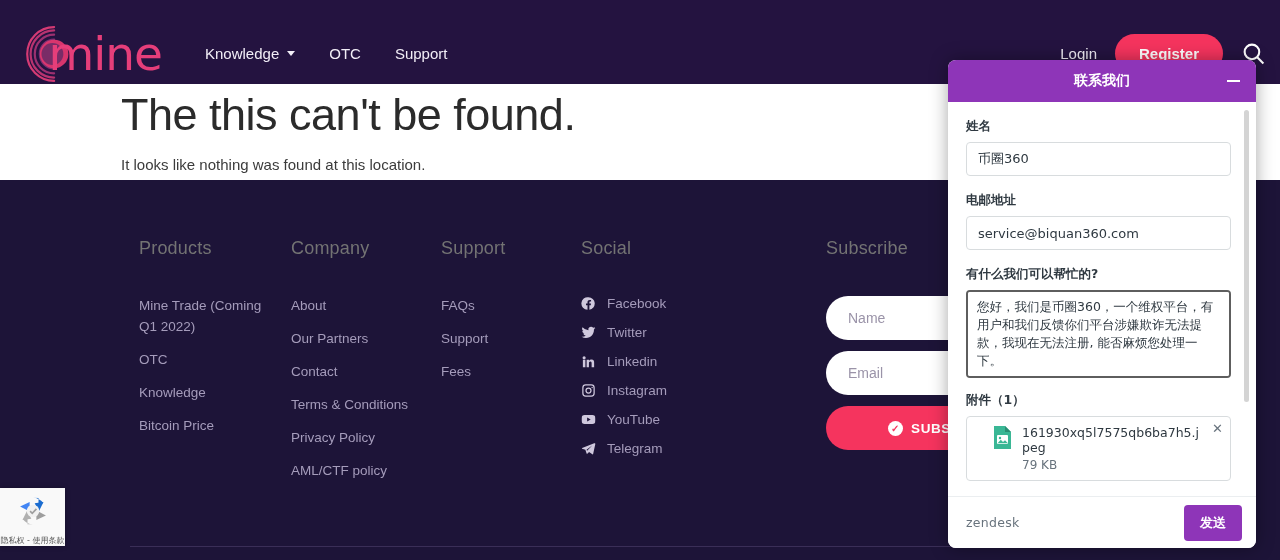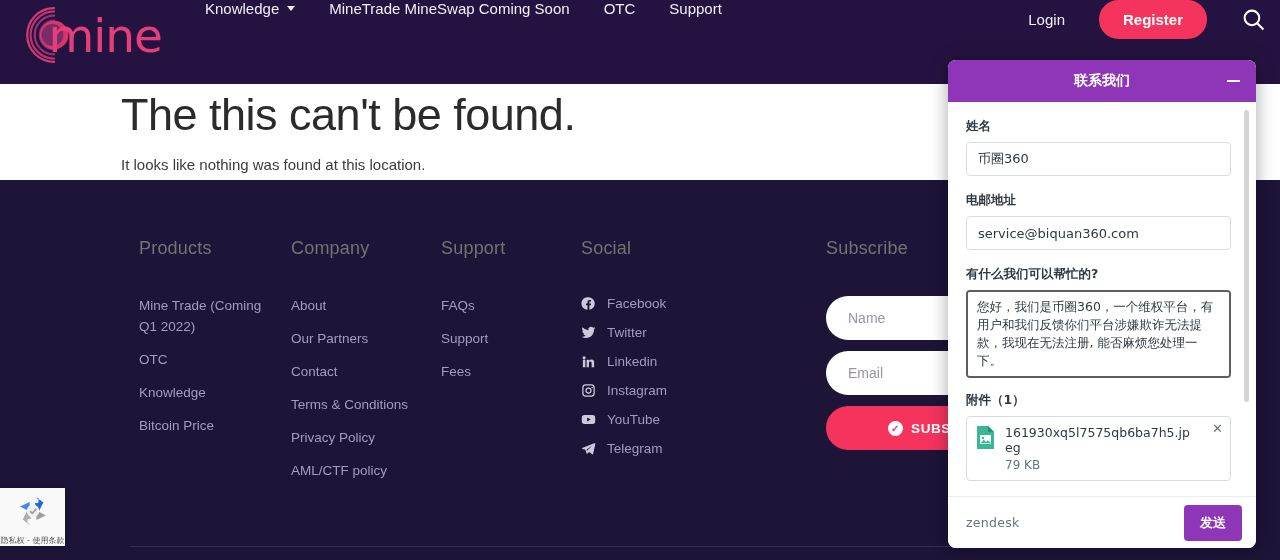--- a/index.html
+++ b/index.html
@@ -13,21 +13,21 @@
     position: relative;
     width: 1280px; height: 560px;
     overflow: hidden;
   }
 
   
   #site-header {
     position: absolute; top: 0; left: 0;
     width: 1280px; height: 108px;
     background: #241340;
-    display: flex; align-items: flex-start;
+    display: flex; align-items: center;
     border-bottom: 1px solid #3a2a55;
   }
   .logo-wrap {
     display: flex; align-items: center;
     margin-left: 2px; width: 160px; height: 70px;
     position: relative;
   }
   .logo-svg { display: block; }
   .logo-text {
     font-size: 47px; line-height: 1;
@@ -46,21 +46,21 @@
     cursor: pointer; display: flex; align-items: center; gap: 8px;
   }
   .caret {
     width: 0; height: 0;
     border-left: 4.5px solid transparent;
     border-right: 4.5px solid transparent;
     border-top: 5px solid #f2eef7;
     display: inline-block;
   }
   .header-right {
-    display: flex; align-items: center; gap: 16px;
+    display: flex; align-items: center; gap: 0px;
     margin-right: 14px;
   }
   .login-link {
     color: #f2eef7; font-size: 15px; cursor: pointer;
     margin-right: 18px;
   }
   .register-btn {
     background: #f5345e; color: #fff;
     font-size: 15px; font-weight: 600;
     border-radius: 22px; border: none;
@@ -209,21 +209,21 @@
   .fld-textarea {
     width: 265px; height: 88px;
     border: 2px solid #5e5e5e; border-radius: 4px;
     background: #fff; color: #2f3941; font-size: 12.5px;
     line-height: 1.45; padding: 6px 9px; margin-bottom: 14px;
     display: block; resize: none;
     font-family: "DejaVu Sans", sans-serif;
   }
   .att-box {
     width: 265px; border: 1px solid #d8dcde; border-radius: 4px;
-    padding: 8px 9px; display: flex; align-items: flex-start;
+    padding: 8px 26px; display: flex; align-items: flex-start;
     gap: 9px; position: relative;
   }
   .att-icon {
     width: 20px; height: 25px; flex: 0 0 20px;
   }
   .att-name {
     font-size: 12.5px; color: #2f3941; line-height: 1.2;
     word-break: break-all; max-width: 190px;
     font-family: "DejaVu Sans", sans-serif;
   }
@@ -278,23 +278,20 @@
           <circle cx="60" cy="35" r="13" fill="#5a2a66" opacity="0.75" stroke="none"></circle>
         </g>
       </svg>
       <span class="logo-text">mine</span>
     </div>
 
     <div class="nav">
       <div class="nav-item">
         <span>Knowledge</span>
         <span class="caret"></span>
-      </div>
-      <div class="nav-item">
-        <span>MineTrade MineSwap Coming Soon</span>
       </div>
       <div class="nav-item">
         <span>OTC</span>
       </div>
       <div class="nav-item">
         <span>Support</span>
       </div>
     </div>
 
     <div class="header-right">

